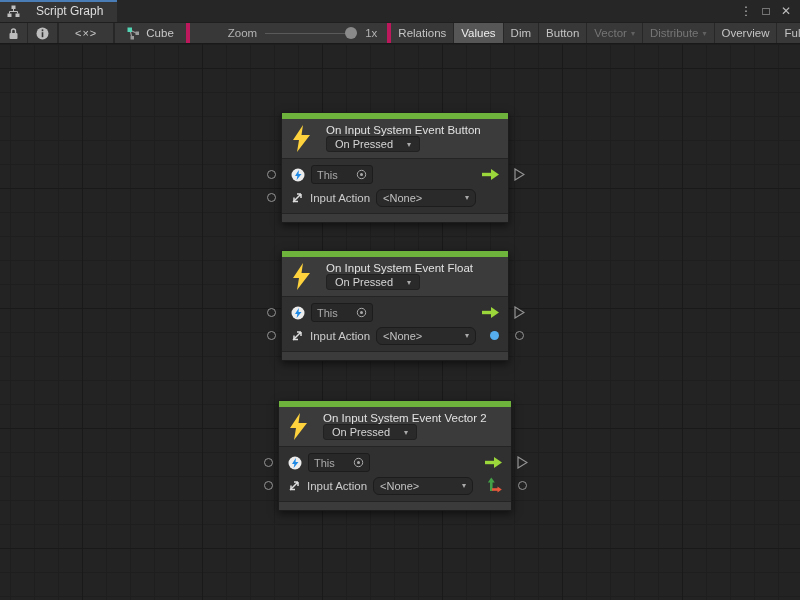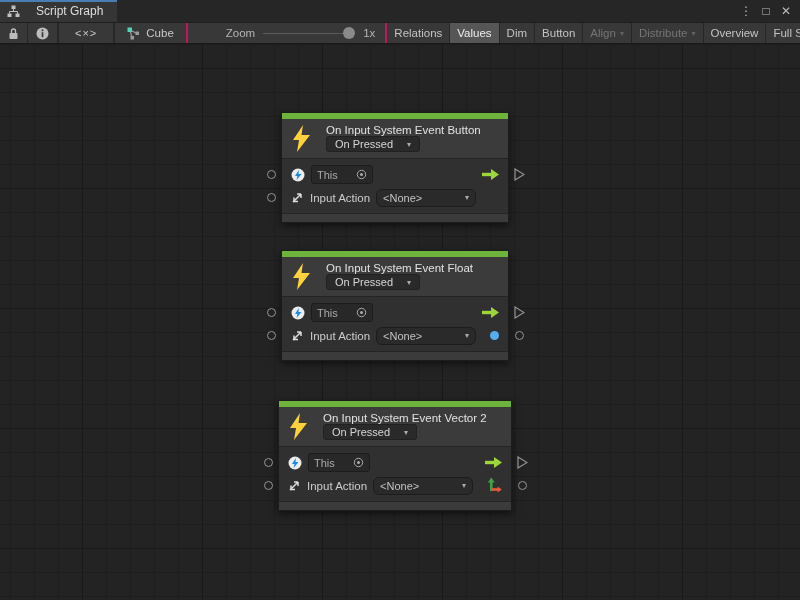--- a/index.html
+++ b/index.html
@@ -21,21 +21,21 @@
   .toolbar { height:22px; background:#333333; border-top:1px solid #1f1f1f; border-bottom:1px solid #191919;
              display:flex; align-items:stretch; font-size:11.5px; flex:0 0 auto; }
   .tbtn { display:flex; align-items:center; padding:0 7px; background:#383838; border-right:1px solid #272727;
           color:#c4c4c4; white-space:nowrap; cursor:pointer; }
   .tbtn.icon-btn { padding:0 8px; }
   .tbtn.active { background:#565656; color:#eeeeee;justify-content:center; }
   .tbtn.disabled { color:#757575; cursor:default; }
   .tbtn .caret { font-size:8px; margin-left:4px; color:#9a9a9a; }
   .tbtn.disabled .caret { color:#616161; }
   .tb-spacer { width:14px; background:#383838; border-right:1px solid #272727; }
-  .tb-zone { display:flex; align-items:center; background:#383838; border-right:2px solid #be185d; padding:0 10px; gap:6px; }
+  .tb-zone { display:flex; align-items:center; background:#383838; border-right:4px solid #be185d; padding:0 10px; gap:6px; }
   .zoom-zone { flex:1 1 auto; justify-content:flex-start; gap:8px; }
   .zoom-label { color:#b4b4b4; margin-left:28px; }
   .slider { position:relative; width:92px; height:14px; cursor:pointer; }
   .slider-track { position:absolute; left:0; right:0; top:6.5px; height:1px; background:#5a5a5a; }
   .slider-handle { position:absolute; right:0; top:1px; width:12px; height:12px; border-radius:50%; background:#8a8a8a; cursor:grab; }
   .zoom-value { color:#b4b4b4; }
   .codeglyph { letter-spacing:1px; color:#c8c8c8; font-size:11px; }
 
   
   .canvas { position:relative; flex:1 1 auto; background-color:#232323;
@@ -146,21 +146,21 @@
     <div class="tbtn active">
       <span>Values</span>
     </div>
     <div class="tbtn">
       <span>Dim</span>
     </div>
     <div class="tbtn">
       <span>Button</span>
     </div>
     <div class="tbtn disabled">
-      <span>Align</span>
+      <span>Vector</span>
       <span class="caret">▾</span>
     </div>
     <div class="tbtn disabled">
       <span>Distribute</span>
       <span class="caret">▾</span>
     </div>
     <div class="tbtn">
       <span>Overview</span>
     </div>
     <div class="tbtn" style="border-right:none; flex:1 1 auto;">

